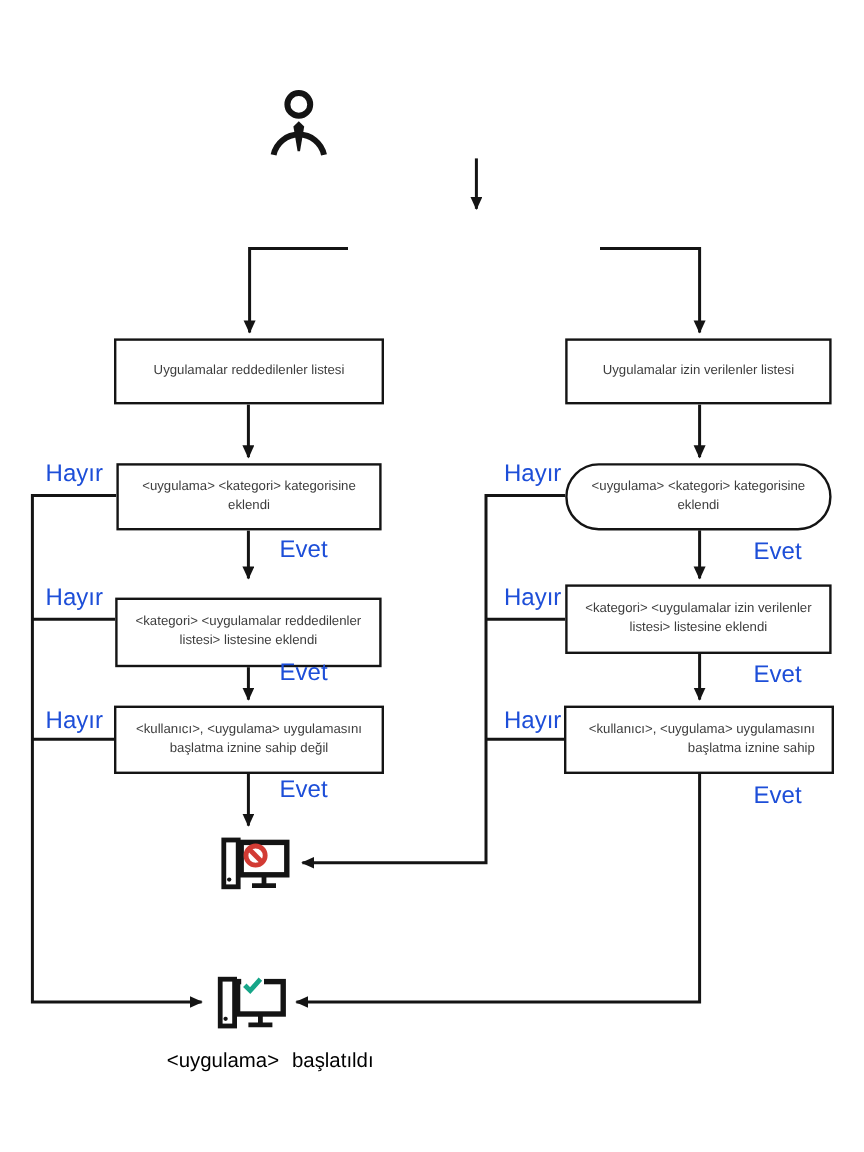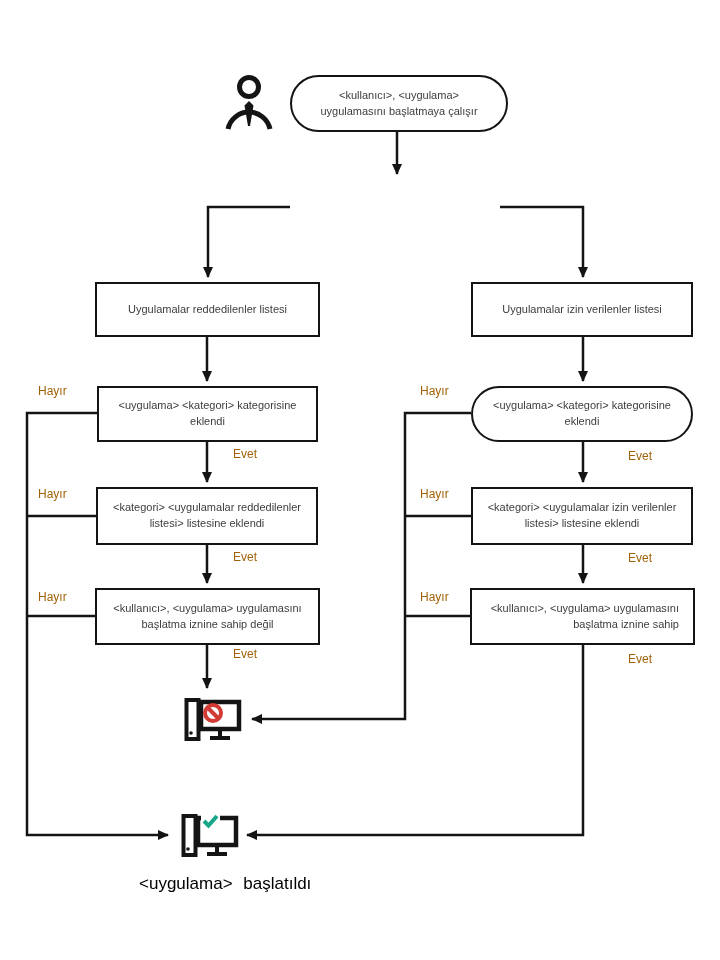--- a/index.html
+++ b/index.html
@@ -10,21 +10,21 @@
   }
   #canvas{position:absolute;left:0;top:0;width:720px;height:960px;}
   svg.connectors{position:absolute;left:0;top:0;width:720px;height:960px;pointer-events:none;}
   .node{
     position:absolute;border:2.5px solid #141414;background:#ffffff;
     display:flex;align-items:center;justify-content:center;text-align:center;
     font-size:11px;line-height:1.45;color:#3d3d3d;
     padding:4px 14px;box-sizing:border-box;
   }
   .pill{border-radius:30px;}
-  .lbl{position:absolute;font-size:12px;color:#a16207;white-space:nowrap;}
+  .lbl{position:absolute;font-size:20px;color:#1d4ed8;white-space:nowrap;}
   .outcome{position:absolute;font-size:17px;white-space:nowrap;word-spacing:6px;}
   .outcome.blocked{color:#c9473e;}
   .outcome.started{color:#000000;}
   .iconbox{position:absolute;}
 </style>
 </head>
 <body>
 
 <div id="canvas">
 
@@ -63,30 +63,29 @@
   </svg>
 
   <div class="iconbox" style="left:224px;top:74px;width:50px;height:56px;">
     <svg width="50" height="56" viewBox="0 0 50 56" xmlns="http://www.w3.org/2000/svg">
       <circle cx="25" cy="13" r="9.5" fill="none" stroke="#141414" stroke-width="5"></circle>
       <path d="M4,55 A 21.5 21.5 0 0 1 46,55" fill="none" stroke="#141414" stroke-width="5"></path>
       <path d="M25,27 L29.5,31.5 L26,52 L24,52 L20.5,31.5 Z" fill="#141414"></path>
     </svg>
   </div>
 
-  <div class="node pill" style="left:290px;top:75px;width:218px;height:57px;">&lt;kullanıcı&gt;, &lt;uygulama&gt; uygulamasını başlatmaya çalışır</div>
 
 
   <div class="node" style="left:471px;top:282px;width:222px;height:55px;">Uygulamalar izin verilenler listesi</div>
   <div class="node" style="left:95px;top:282px;width:225px;height:55px;">Uygulamalar reddedilenler listesi</div>
 
   <div class="node" style="left:97px;top:386px;width:221px;height:56px;">&lt;uygulama&gt; &lt;kategori&gt; kategorisine eklendi</div>
   <div class="node pill" style="left:471px;top:386px;width:222px;height:56px;">&lt;uygulama&gt; &lt;kategori&gt; kategorisine eklendi</div>
 
-  <div class="node" style="left:96px;top:487px;width:222px;height:58px;">&lt;kategori&gt; &lt;uygulamalar reddedilenler listesi&gt; listesine eklendi</div>
+  <div class="node" style="left:96px;top:498px;width:222px;height:58px;">&lt;kategori&gt; &lt;uygulamalar reddedilenler listesi&gt; listesine eklendi</div>
   <div class="node" style="left:95px;top:588px;width:225px;height:57px;">&lt;kullanıcı&gt;, &lt;uygulama&gt; uygulamasını başlatma iznine sahip değil</div>
 
   <div class="node" style="left:471px;top:487px;width:222px;height:58px;">&lt;kategori&gt; &lt;uygulamalar izin verilenler listesi&gt; listesine eklendi</div>
   <div class="node" style="left:470px;top:588px;width:225px;height:57px;text-align:right;">&lt;kullanıcı&gt;, &lt;uygulama&gt; uygulamasını başlatma iznine sahip</div>
 
   <div class="lbl" style="left:38px;top:384px;">Hayır</div>
   <div class="lbl" style="left:38px;top:487px;">Hayır</div>
   <div class="lbl" style="left:38px;top:590px;">Hayır</div>
 
   <div class="lbl" style="left:420px;top:384px;">Hayır</div>

